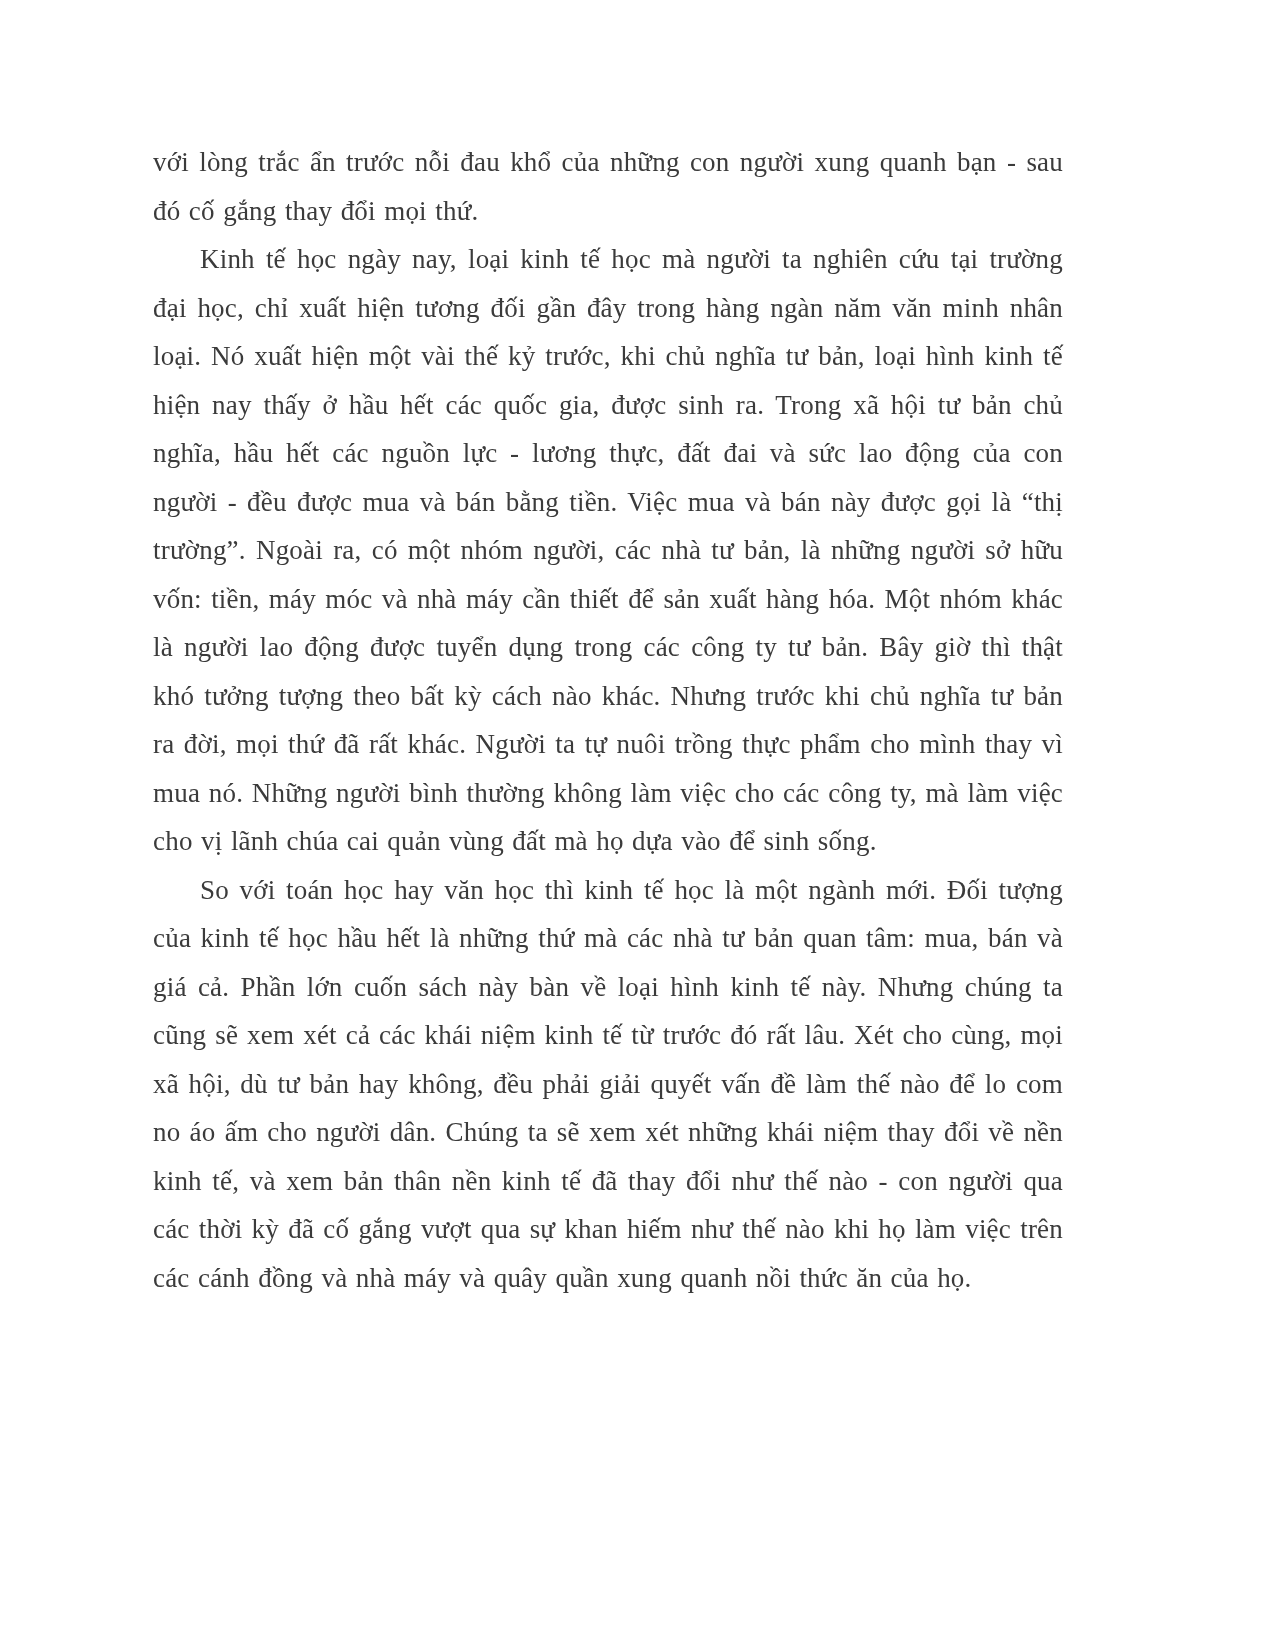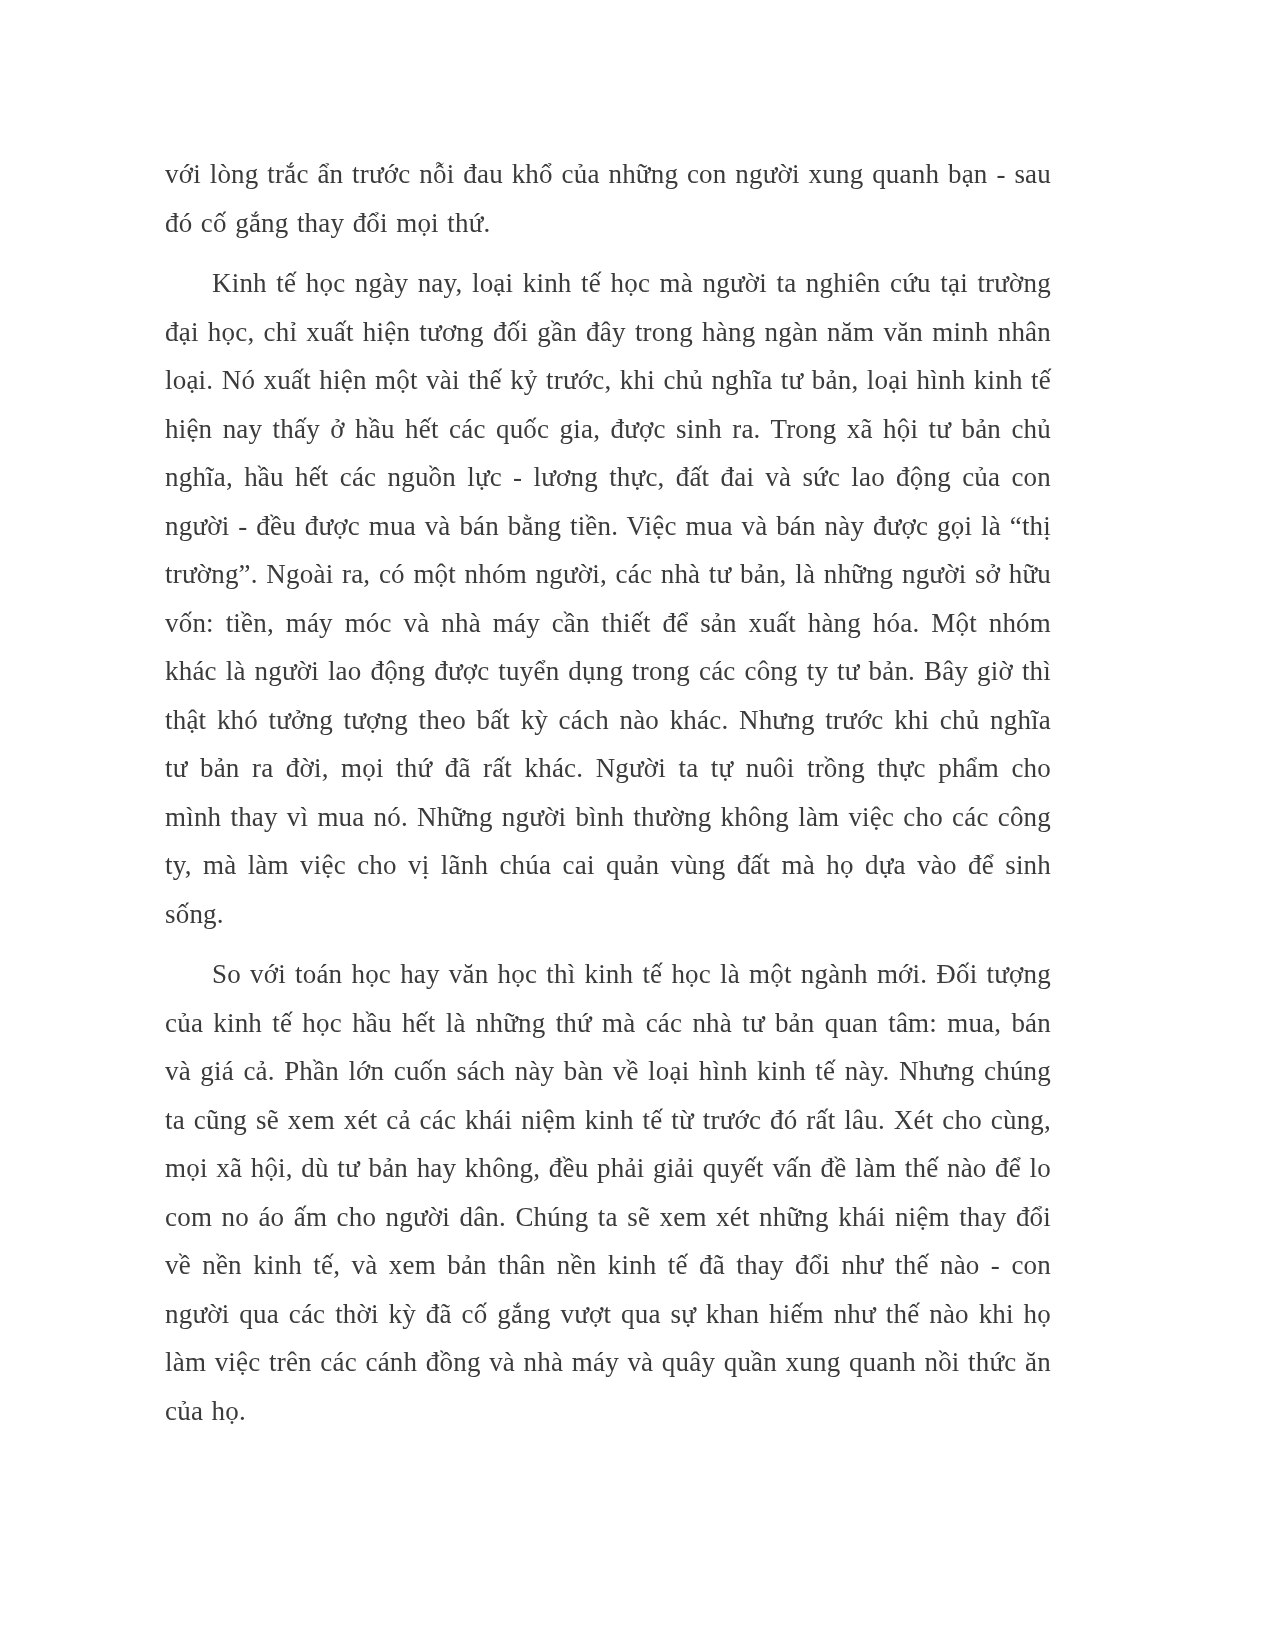--- a/index.html
+++ b/index.html
@@ -13,21 +13,21 @@
     height: 1650px;
     background: #ffffff;
     box-sizing: border-box;
     padding: 138px 212px 0 153px;
     overflow: hidden;
   }
   .text-block {
     width: 910px;
   }
   .text-block p {
-    margin: 12px;
+    margin: 0;
     font-family: "Liberation Serif", "DejaVu Serif", serif;
     font-size: 27px;
     line-height: 48.5px;
     color: #3b3b3b;
     text-align: justify;
     text-justify: inter-word;
     letter-spacing: 0.2px;
     word-spacing: 1.5px;
   }
   .text-block p.indent {

